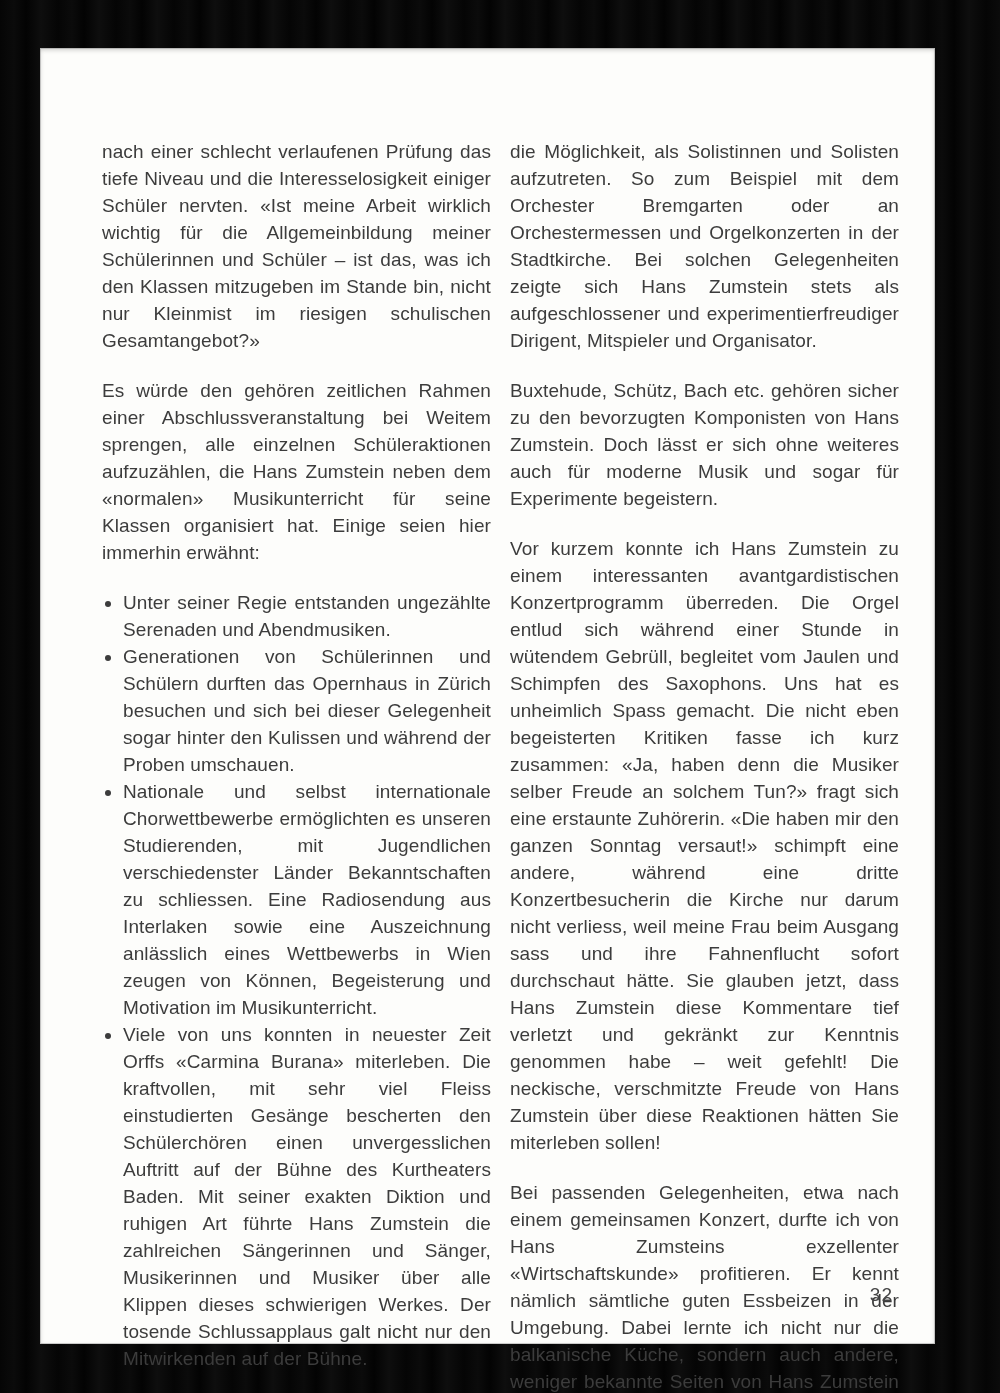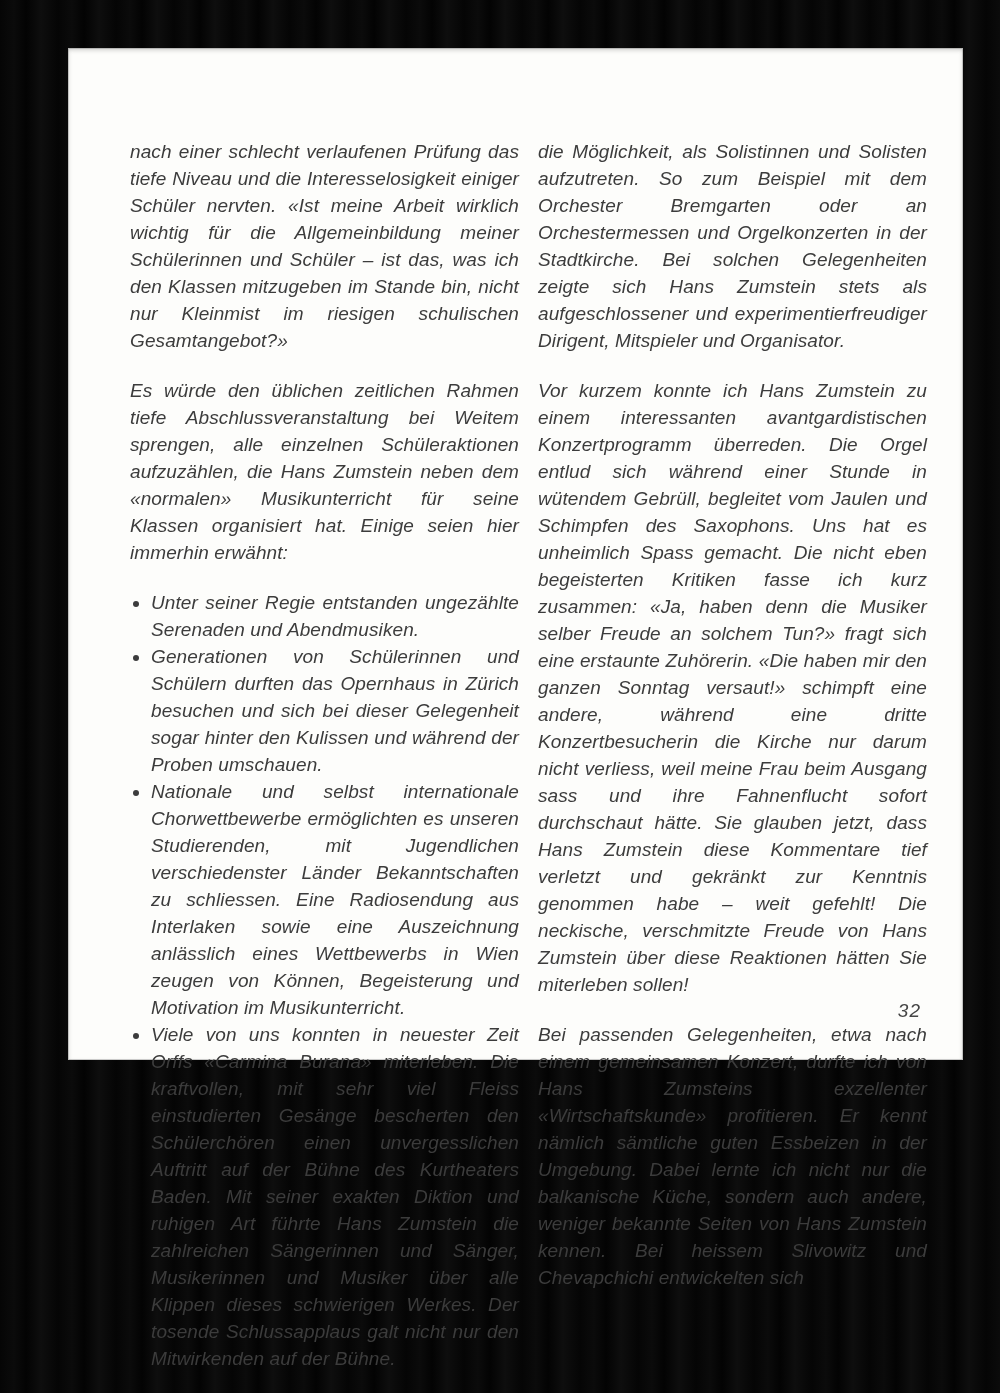--- a/index.html
+++ b/index.html
@@ -12,29 +12,28 @@
     position: relative;
     overflow: hidden;
     background:
       repeating-linear-gradient(90deg,
         #050505 0px, #0b0b0b 14px, #030303 26px, #0e0e0e 41px, #050505 58px),
       #060606;
     font-family: "Liberation Sans", sans-serif;
   }
   .page {
     position: absolute;
-    left: 68px;
+    left: 40px;
     top: 48px;
     width: 895px;
-    height: 1012px;
+    height: 1296px;
     background: #fdfdfb;
     box-shadow:
       inset 0 0 0 1px rgba(120,120,120,0.35),
       inset 0 2px 4px rgba(60,60,60,0.25);
-    font-style: italic;
   }
   .text-area {
     position: absolute;
     left: 62px;
     right: 36px;
     top: 90px;
     display: flex;
     gap: 19px;
   }
   .col {
@@ -73,32 +72,33 @@
   }
 </style>
 </head>
 <body>
 
 <div class="page">
   <div class="text-area">
 
     <div class="col" lang="de">
       <p>nach einer schlecht verlaufenen Prüfung das tiefe Niveau und die Interesselosigkeit einiger Schüler nervten. «Ist meine Arbeit wirklich wichtig für die Allgemeinbildung meiner Schülerinnen und Schüler – ist das, was ich den Klassen mitzugeben im Stande bin, nicht nur Kleinmist im riesigen schulischen Gesamtangebot?»</p>
-      <p>Es würde den üblichen zeitlichen Rahmen tiefe Abschlussveranstaltung bei Weitem sprengen, alle einzelnen Schüleraktionen aufzuzählen, die Hans Zumstein neben dem «normalen» Musikunterricht für seine Klassen organisiert hat. Einige seien hier immerhin erwähnt:</p>
+      <p>Es würde den gehören zeitlichen Rahmen einer Abschlussveranstaltung bei Weitem sprengen, alle einzelnen Schüleraktionen aufzuzählen, die Hans Zumstein neben dem «normalen» Musikunterricht für seine Klassen organisiert hat. Einige seien hier immerhin erwähnt:</p>
       <ul class="bullets">
         <li>Unter seiner Regie entstanden ungezählte Serenaden und Abendmusiken.</li>
         <li>Generationen von Schülerinnen und Schülern durften das Opernhaus in Zürich besuchen und sich bei dieser Gelegenheit sogar hinter den Kulissen und während der Proben umschauen.</li>
         <li>Nationale und selbst internationale Chorwettbewerbe ermöglichten es unseren Studierenden, mit Jugendlichen verschiedenster Länder Bekanntschaften zu schliessen. Eine Radiosendung aus Interlaken sowie eine Auszeichnung anlässlich eines Wettbewerbs in Wien zeugen von Können, Begeisterung und Motivation im Musikunterricht.</li>
         <li>Viele von uns konnten in neuester Zeit Orffs «Carmina Burana» miterleben. Die kraftvollen, mit sehr viel Fleiss einstudierten Gesänge bescherten den Schülerchören einen unvergesslichen Auftritt auf der Bühne des Kurtheaters Baden. Mit seiner exakten Diktion und ruhigen Art führte Hans Zumstein die zahlreichen Sängerinnen und Sänger, Musikerinnen und Musiker über alle Klippen dieses schwierigen Werkes. Der tosende Schlussapplaus galt nicht nur den Mitwirkenden auf der Bühne.</li>
       </ul>
 
     </div>
 
     <div class="col" lang="de">
       <p>die Möglichkeit, als Solistinnen und Solisten aufzutreten. So zum Beispiel mit dem Orchester Bremgarten oder an Orchestermessen und Orgelkonzerten in der Stadtkirche. Bei solchen Gelegenheiten zeigte sich Hans Zumstein stets als aufgeschlossener und experimentierfreudiger Dirigent, Mitspieler und Organisator.</p>
+      <p>Buxtehude, Schütz, Bach etc. gehören sicher zu den bevorzugten Komponisten von Hans Zumstein. Doch lässt er sich ohne weiteres auch für moderne Musik und sogar für Experimente begeistern.</p>
       <p>Vor kurzem konnte ich Hans Zumstein zu einem interessanten avantgardistischen Konzertprogramm überreden. Die Orgel entlud sich während einer Stunde in wütendem Gebrüll, begleitet vom Jaulen und Schimpfen des Saxophons. Uns hat es unheimlich Spass gemacht. Die nicht eben begeisterten Kritiken fasse ich kurz zusammen: «Ja, haben denn die Musiker selber Freude an solchem Tun?» fragt sich eine erstaunte Zuhörerin. «Die haben mir den ganzen Sonntag versaut!» schimpft eine andere, während eine dritte Konzertbesucherin die Kirche nur darum nicht verliess, weil meine Frau beim Ausgang sass und ihre Fahnenflucht sofort durchschaut hätte. Sie glauben jetzt, dass Hans Zumstein diese Kommentare tief verletzt und gekränkt zur Kenntnis genommen habe – weit gefehlt! Die neckische, verschmitzte Freude von Hans Zumstein über diese Reaktionen hätten Sie miterleben sollen!</p>
       <p>Bei passenden Gelegenheiten, etwa nach einem gemeinsamen Konzert, durfte ich von Hans Zumsteins exzellenter «Wirtschaftskunde» profitieren. Er kennt nämlich sämtliche guten Essbeizen in der Umgebung. Dabei lernte ich nicht nur die balkanische Küche, sondern auch andere, weniger bekannte Seiten von Hans Zumstein kennen. Bei heissem Slivowitz und Chevapchichi entwickelten sich</p>
     </div>
 
   </div>
 
   <div class="page-number">32</div>
 </div>
 
 </body></html>

